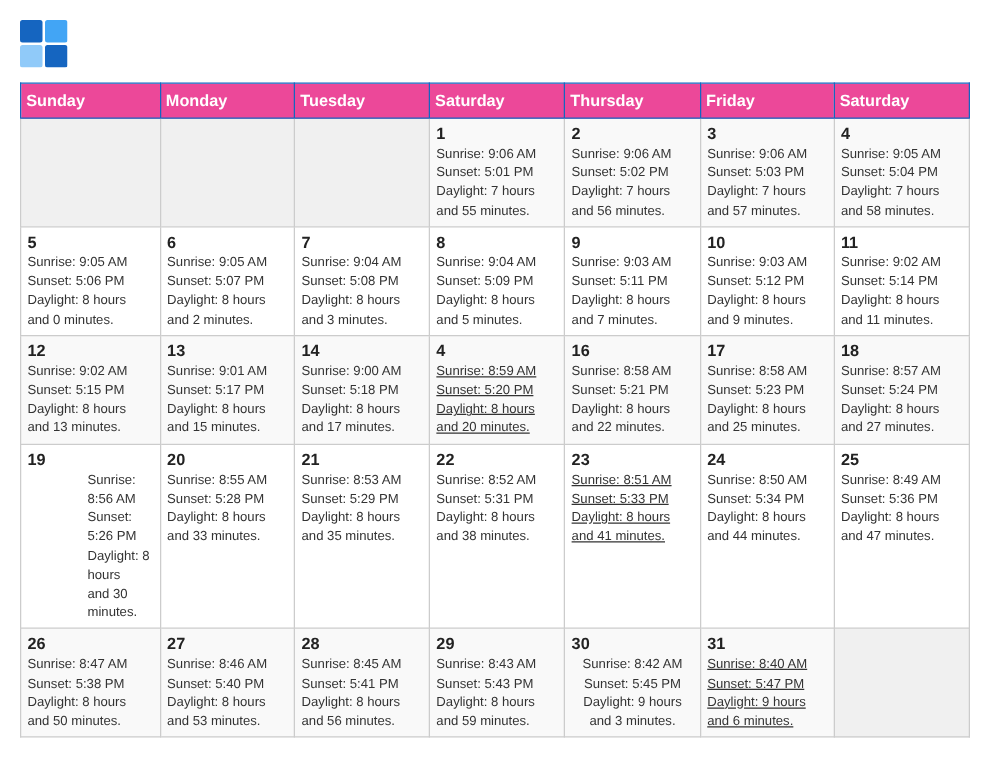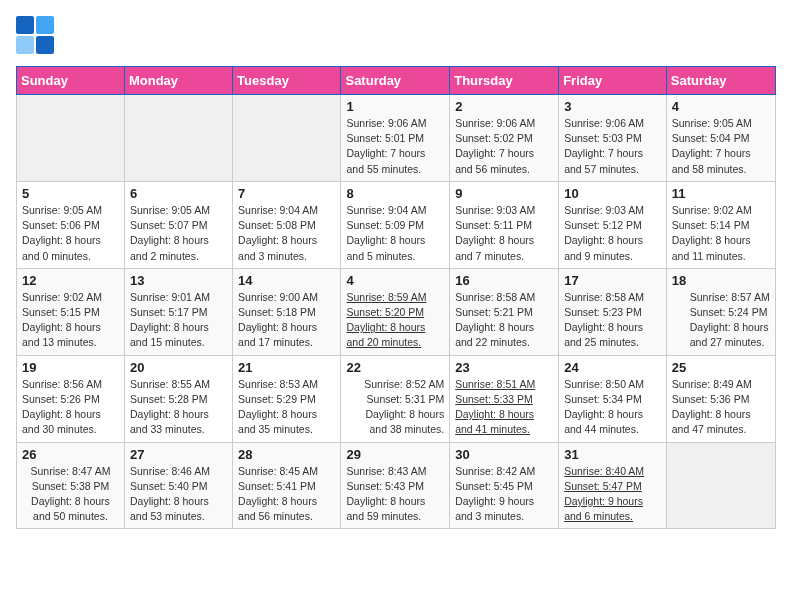--- a/index.html
+++ b/index.html
@@ -232,51 +232,51 @@
         </td>
         <td>
           <span class="day-number">17</span>
           <div class="day-info" style="white-space: pre-line;">Sunrise: 8:58 AM
 Sunset: 5:23 PM
 Daylight: 8 hours
 and 25 minutes.</div>
         </td>
         <td>
           <span class="day-number">18</span>
-          <div class="day-info" style="white-space: pre-line; margin-left: 18px;">Sunrise: 8:57 AM
+          <div class="day-info" style="white-space: pre-line;">Sunrise: 8:57 AM
 Sunset: 5:24 PM
 Daylight: 8 hours
 and 27 minutes.</div>
         </td>
       </tr>
       <tr>
         <td>
           <span class="day-number">19</span>
-          <div class="day-info" style="white-space: pre-line;">Sunrise: 8:56 AM
+          <div class="day-info" style="white-space: pre-line; margin-left: 48px;">Sunrise: 8:56 AM
 Sunset: 5:26 PM
 Daylight: 8 hours
 and 30 minutes.</div>
         </td>
         <td>
           <span class="day-number">20</span>
           <div class="day-info" style="white-space: pre-line;">Sunrise: 8:55 AM
 Sunset: 5:28 PM
 Daylight: 8 hours
 and 33 minutes.</div>
         </td>
         <td>
           <span class="day-number">21</span>
           <div class="day-info" style="white-space: pre-line;">Sunrise: 8:53 AM
 Sunset: 5:29 PM
 Daylight: 8 hours
 and 35 minutes.</div>
         </td>
         <td>
           <span class="day-number">22</span>
-          <div class="day-info" style="white-space: pre-line; text-align: right;">Sunrise: 8:52 AM
+          <div class="day-info" style="white-space: pre-line;">Sunrise: 8:52 AM
 Sunset: 5:31 PM
 Daylight: 8 hours
 and 38 minutes.</div>
         </td>
         <td>
           <span class="day-number">23</span>
           <div class="day-info" style="white-space: pre-line; text-decoration: underline;">Sunrise: 8:51 AM
 Sunset: 5:33 PM
 Daylight: 8 hours
 and 41 minutes.</div>
@@ -292,21 +292,21 @@
           <span class="day-number">25</span>
           <div class="day-info" style="white-space: pre-line;">Sunrise: 8:49 AM
 Sunset: 5:36 PM
 Daylight: 8 hours
 and 47 minutes.</div>
         </td>
       </tr>
       <tr>
         <td>
           <span class="day-number">26</span>
-          <div class="day-info" style="white-space: pre-line; text-align: center;">Sunrise: 8:47 AM
+          <div class="day-info" style="white-space: pre-line;">Sunrise: 8:47 AM
 Sunset: 5:38 PM
 Daylight: 8 hours
 and 50 minutes.</div>
         </td>
         <td>
           <span class="day-number">27</span>
           <div class="day-info" style="white-space: pre-line;">Sunrise: 8:46 AM
 Sunset: 5:40 PM
 Daylight: 8 hours
 and 53 minutes.</div>
@@ -320,21 +320,21 @@
         </td>
         <td>
           <span class="day-number">29</span>
           <div class="day-info" style="white-space: pre-line;">Sunrise: 8:43 AM
 Sunset: 5:43 PM
 Daylight: 8 hours
 and 59 minutes.</div>
         </td>
         <td>
           <span class="day-number">30</span>
-          <div class="day-info" style="white-space: pre-line;">Sunrise: 8:42 AM
+          <div class="day-info" style="white-space: pre-line; text-align: center;">Sunrise: 8:42 AM
 Sunset: 5:45 PM
 Daylight: 9 hours
 and 3 minutes.</div>
         </td>
         <td>
           <span class="day-number">31</span>
           <div class="day-info" style="white-space: pre-line; text-decoration: underline;">Sunrise: 8:40 AM
 Sunset: 5:47 PM
 Daylight: 9 hours
 and 6 minutes.</div>

